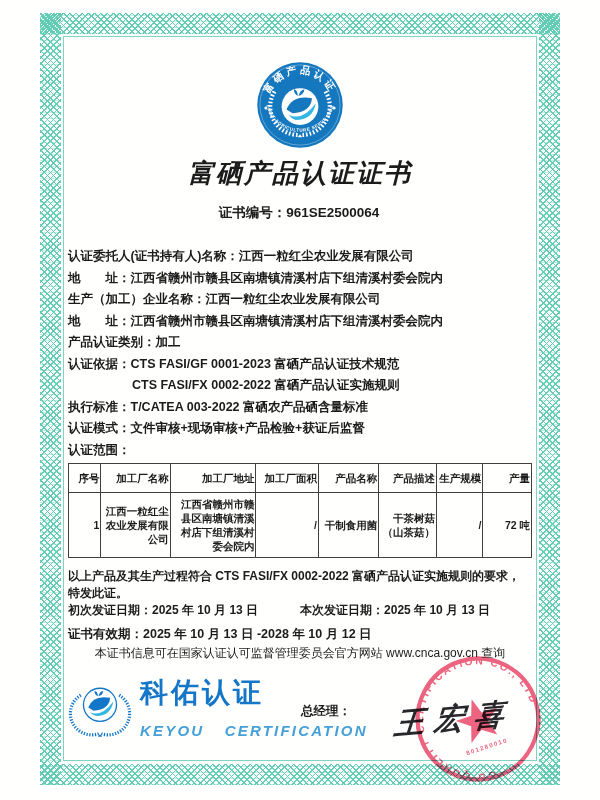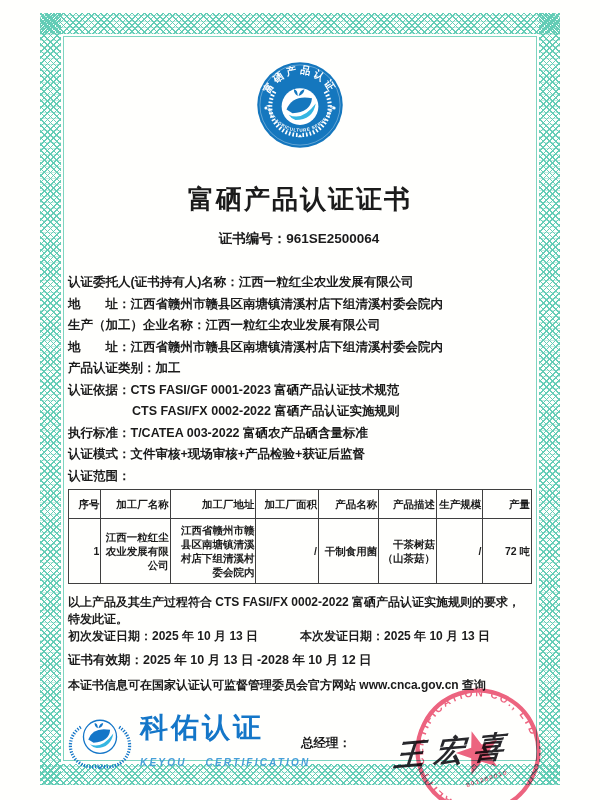--- a/index.html
+++ b/index.html
@@ -15,42 +15,42 @@
       repeating-linear-gradient(-45deg, rgba(95,203,180,.95) 0 1.2px, rgba(255,255,255,0) 1.2px 4.4px),
       repeating-linear-gradient(0deg, rgba(95,203,180,.35) 0 1px, rgba(255,255,255,0) 1px 6px);
   }
   .gb-top{left:40px;right:40px;top:13px;height:21px;border-radius:6px 6px 0 0;}
   .gb-bottom{left:40px;right:40px;bottom:15px;height:21px;border-radius:0 0 6px 6px;}
   .gb-left{left:40px;top:13px;bottom:15px;width:21px;}
   .gb-right{right:40px;top:13px;bottom:15px;width:21px;}
   .inner-line{position:absolute;top:36px;left:63px;right:63px;bottom:39px;border:1.5px solid #7ed4c0;pointer-events:none;}
   .content{position:absolute;top:38px;left:68px;right:68px;bottom:42px;}
   .badge-wrap{text-align:center;margin-top:22px;}
-  .title{margin-top:28px;text-align:center;font-size:26px;font-weight:bold;letter-spacing:2px;}
+  .title{margin-top:2px;text-align:center;font-size:26px;font-weight:bold;letter-spacing:2px;font-style:italic;}
   .certno{margin-top:13px;text-align:center;font-size:13.5px;font-weight:bold;padding-right:2px;}
   .fields{margin-top:24px;}
   .fline{font-size:12.5px;font-weight:bold;line-height:21.5px;white-space:nowrap;}
   .fline.indent{padding-left:64px;}
   table.scope{width:100%;border-collapse:collapse;margin-top:2px;table-layout:fixed;}
   table.scope th,table.scope td{
     border:1px solid #3f3f3f;font-size:10.5px;font-weight:bold;text-align:right;
     vertical-align:middle;padding:2px 1px;line-height:14px;word-break:break-all;
   }
   table.scope th{height:24px;}
   table.scope td{height:60px;}
   .conclusion{margin-top:10px;font-size:12px;font-weight:bold;}
   .dates-row{display:flex;font-size:12px;font-weight:bold;}
   .dates-row .d2{margin-left:42px;}
   .validity{margin-top:7px;font-size:12.5px;font-weight:bold;}
-  .query-note{margin-top:8px;font-size:12px;font-weight:bold;}
+  .query-note{margin-top:2px;text-align:center;font-size:12px;font-weight:normal;}
   .issuer{position:relative;margin-top:13px;height:88px;}
   .logo-block{position:absolute;left:0;top:2px;display:flex;align-items:center;}
   .logo-text{margin-left:8px;}
   .logo-cn{font-size:28px;font-weight:bold;color:#1476c8;letter-spacing:3px;line-height:30px;}
-  .logo-en{font-size:10px;font-weight:bold;font-style:italic;color:#46a0d8;letter-spacing:2.2px;margin-top:14px;word-spacing:14px;}
+  .logo-en{font-size:15px;font-weight:bold;font-style:italic;color:#46a0d8;letter-spacing:2.2px;margin-top:14px;word-spacing:14px;}
   .issuer-right{position:absolute;right:6px;top:6px;width:225px;font-size:12.5px;font-weight:bold;}
   .signer-line{margin-top:22px;}
   .signature{
     position:absolute;right:12px;top:18px;font-family:"DejaVu Serif","Liberation Serif",serif;
     font-size:30px;color:#15151a;letter-spacing:10px;transform:rotate(-5deg) skewX(-10deg);
     font-style:italic;font-weight:bold;opacity:.92;
   }
   .stamp{position:absolute;right:-18px;top:-28px;opacity:.85;mix-blend-mode:multiply;transform:rotate(-18deg);}
 </style>
 </head>

